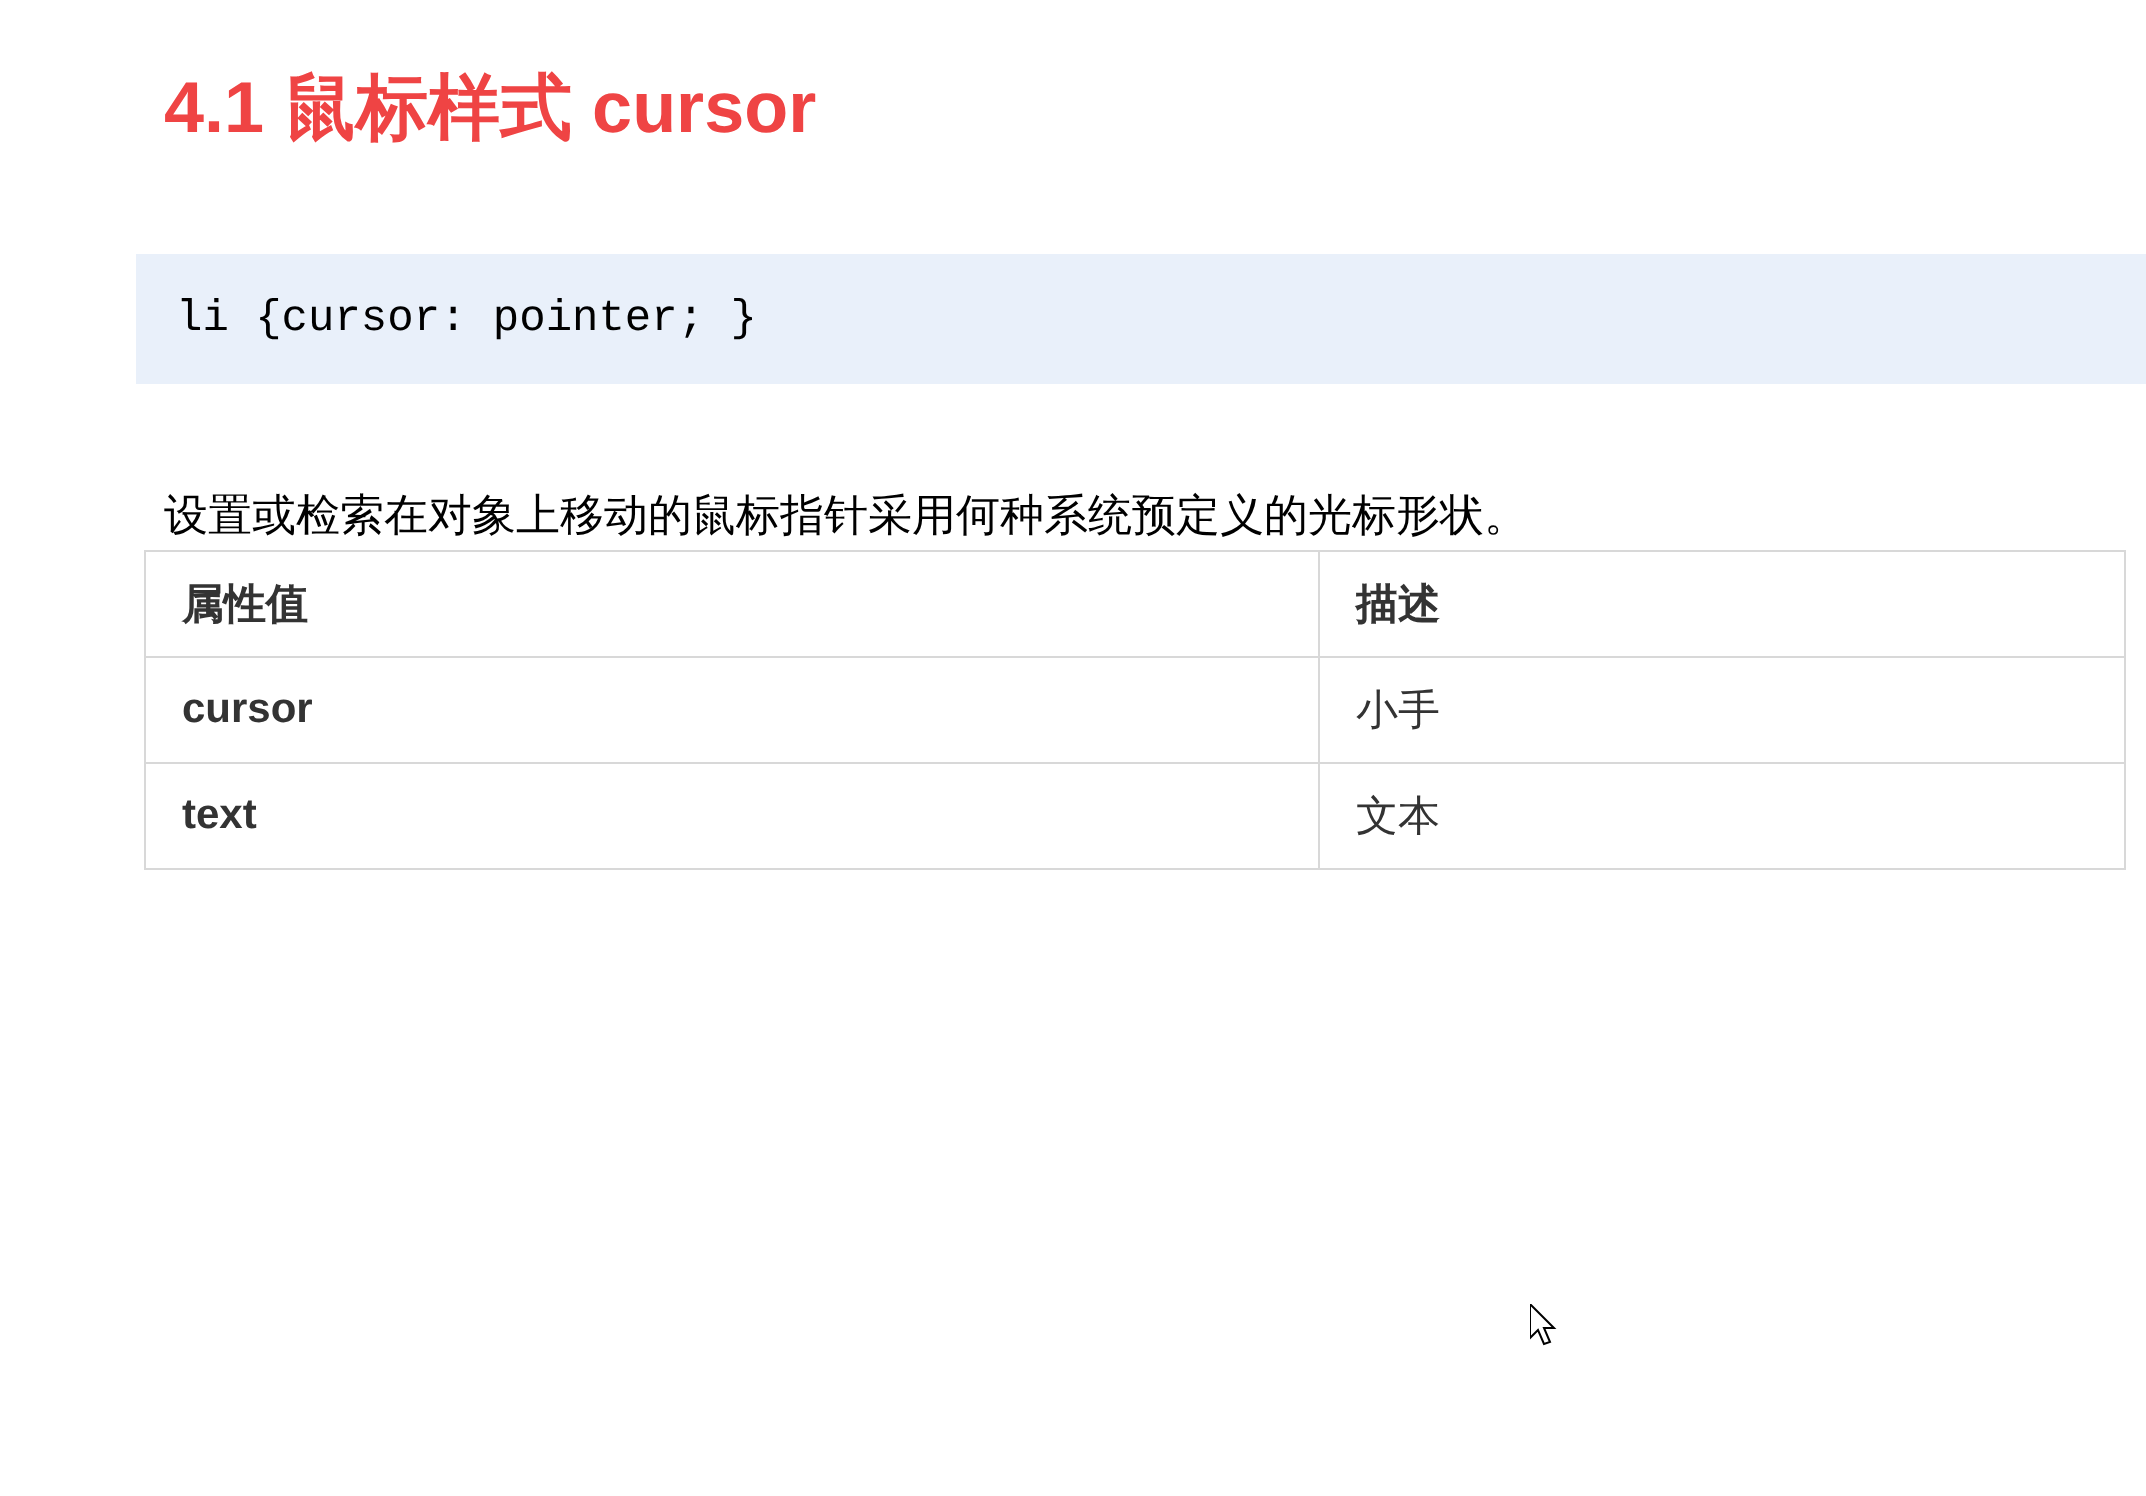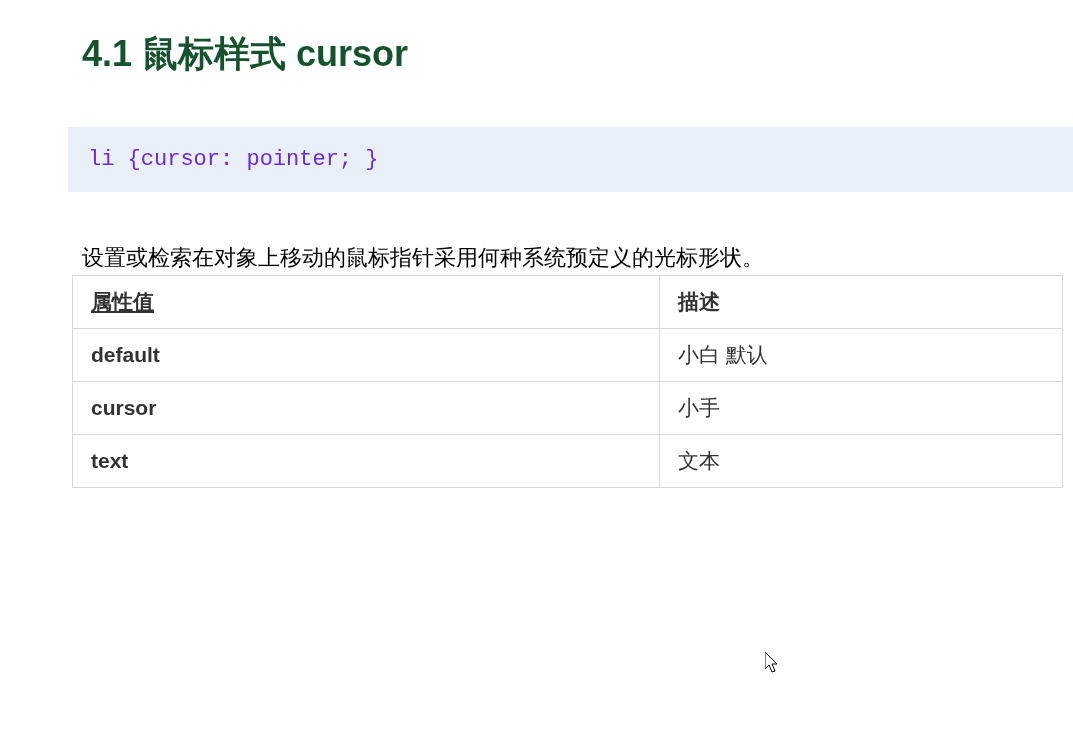--- a/index.html
+++ b/index.html
@@ -14,29 +14,29 @@
       width: 1073px;
       height: 748px;
       overflow: hidden;
     }
     .content {
       padding: 30px 0 0 82px;
     }
     .heading {
       font-size: 36px;
       font-weight: 700;
-      color: #14532d;
+      color: #ef4444;
       margin-bottom: 48px;
     }
     .code-block {
       background: #e9f0fa;
       padding: 20px 20px;
       font-family: "Courier New", Consolas, monospace;
       font-size: 22px;
-      color: #6d28d9;
+      color: #000000;
       margin-left: -14px;
       margin-bottom: 48px;
     }
     .description {
       font-size: 22px;
       color: #000000;
       line-height: 1.6;
     }
     table {
       border-collapse: collapse;
@@ -68,21 +68,20 @@
     }
     .cursor-pointer {
       position: absolute;
       left: 765px;
       top: 652px;
       color: #333;
       pointer-events: none;
     }
     .col-val {
       width: 587px;
-      text-decoration: underline;
     }
   </style>
 </head>
 <body>
 
 <div class="content">
   <h2 class="heading">4.1 鼠标样式 cursor</h2>
 
   <div class="code-block">li {cursor: pointer; }</div>
 
@@ -90,24 +89,20 @@
 
   <table>
     <thead>
       <tr>
         <th class="col-val">属性值</th>
         <th>描述</th>
       </tr>
     </thead>
     <tbody>
       <tr>
-        <td class="value-cell">default</td>
-        <td class="desc-cell">小白  默认</td>
-      </tr>
-      <tr>
         <td class="value-cell">cursor</td>
         <td class="desc-cell">小手</td>
       </tr>
       <tr>
         <td class="value-cell">text</td>
         <td class="desc-cell">文本</td>
       </tr>
     </tbody>
   </table>
 </div>

